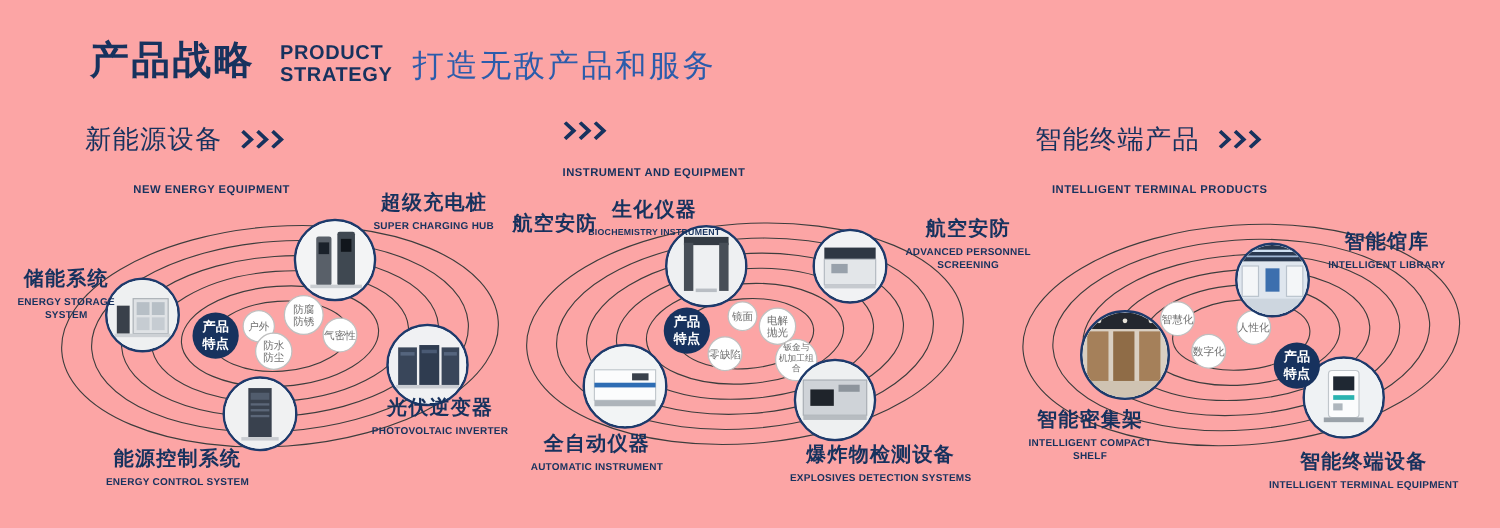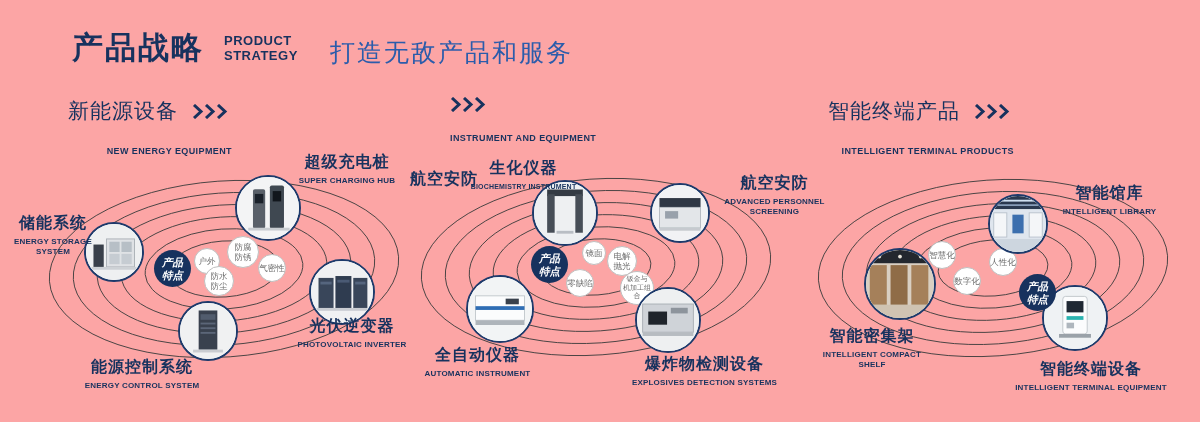--- a/index.html
+++ b/index.html
@@ -4,21 +4,21 @@
 <style>
   * { margin:0; padding:0; box-sizing:border-box; }
   html,body { background:#ffffff; }
   body { font-family:"Liberation Sans","DejaVu Sans",sans-serif; }
   .canvas { position:relative; width:1200px; height:422px; background:#fca5a5; overflow:hidden; }
 
   .abs { position:absolute; }
 
   
   .main-title { left:72px; top:27px; font-size:31px; font-weight:bold; color:#17325e; letter-spacing:2px; z-index:6; }
-  .main-title-en { left:224px; top:34px; font-size:13px; font-weight:bold; color:#17325e; line-height:1.12;
+  .main-title-en { left:224px; top:34px; font-size:16px; font-weight:bold; color:#17325e; line-height:1.12;
                    letter-spacing:0.5px; white-space:pre-line; z-index:6; }
   .slogan { left:330px; top:36px; font-size:25px; font-weight:normal; color:#2b5cab; letter-spacing:2px; z-index:6; }
 
   
   .sec-header { position:absolute; z-index:6; color:#17325e; }
   .sec-row { display:flex; align-items:center; gap:14px; }
   .sec-title { font-size:21px; font-weight:normal; letter-spacing:1px; }
   .sec-sub { margin-top:21px; font-size:9px; font-weight:bold; letter-spacing:0.4px;text-align:right; }
   .chev { display:block; }
 
@@ -26,21 +26,21 @@
   .orbit { position:absolute; z-index:1; }
 
   
   .circle { position:absolute; border:2.5px solid #1d3a6b; border-radius:50%; overflow:hidden;
             background:#fff; z-index:3; }
   .circle svg { display:block; width:100%; height:100%; }
 
   
   .badge { position:absolute; width:37px; height:37px; border-radius:50%; background:#17325e; color:#ffffff;
            display:flex; align-items:center; justify-content:center; text-align:center;
-           font-size:10.5px; font-weight:bold; line-height:1.2; white-space:pre-line; z-index:4;font-style:italic; }
+           font-size:10.5px; font-weight:bold; line-height:1.2; white-space:pre-line; z-index:4; }
 
   
   .bubble { position:absolute; border:1px solid #c0c0c0; border-radius:50%; background:#ffffff; color:#6f6f6f;
             display:flex; align-items:center; justify-content:center; text-align:center;
             font-size:8.5px; line-height:1.2; white-space:pre-line; z-index:2; }
   .bubble-sm { font-size:7px; }
 
   
   .label { position:absolute; color:#17325e; text-align:center; z-index:5; }
   .label.ta-left { text-align:center; }

